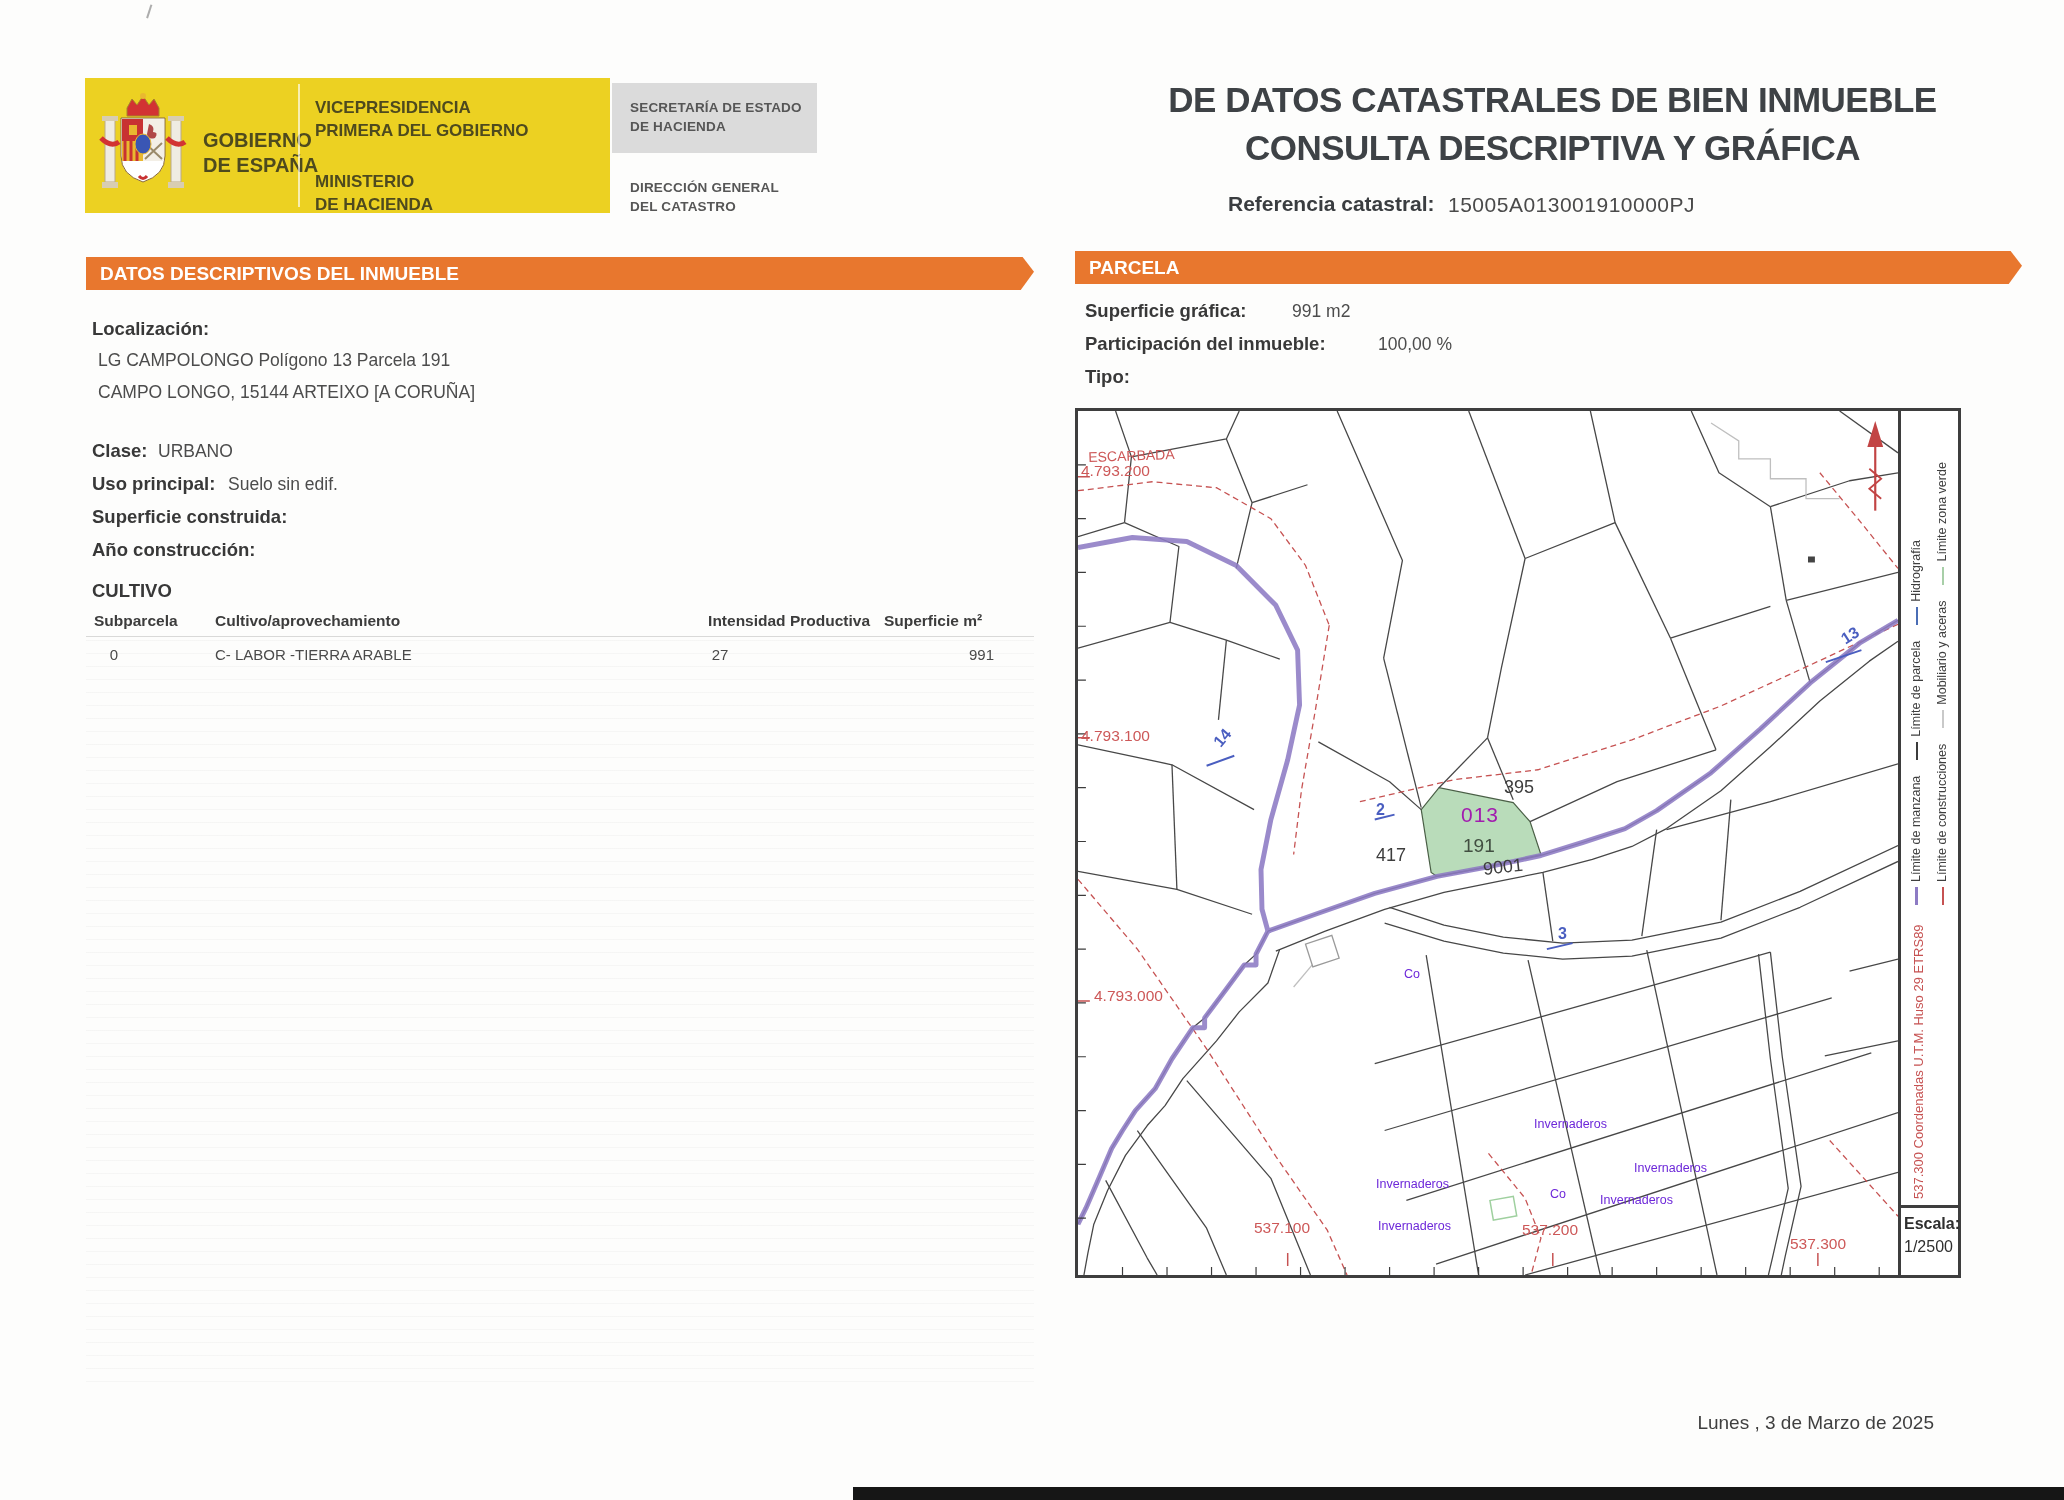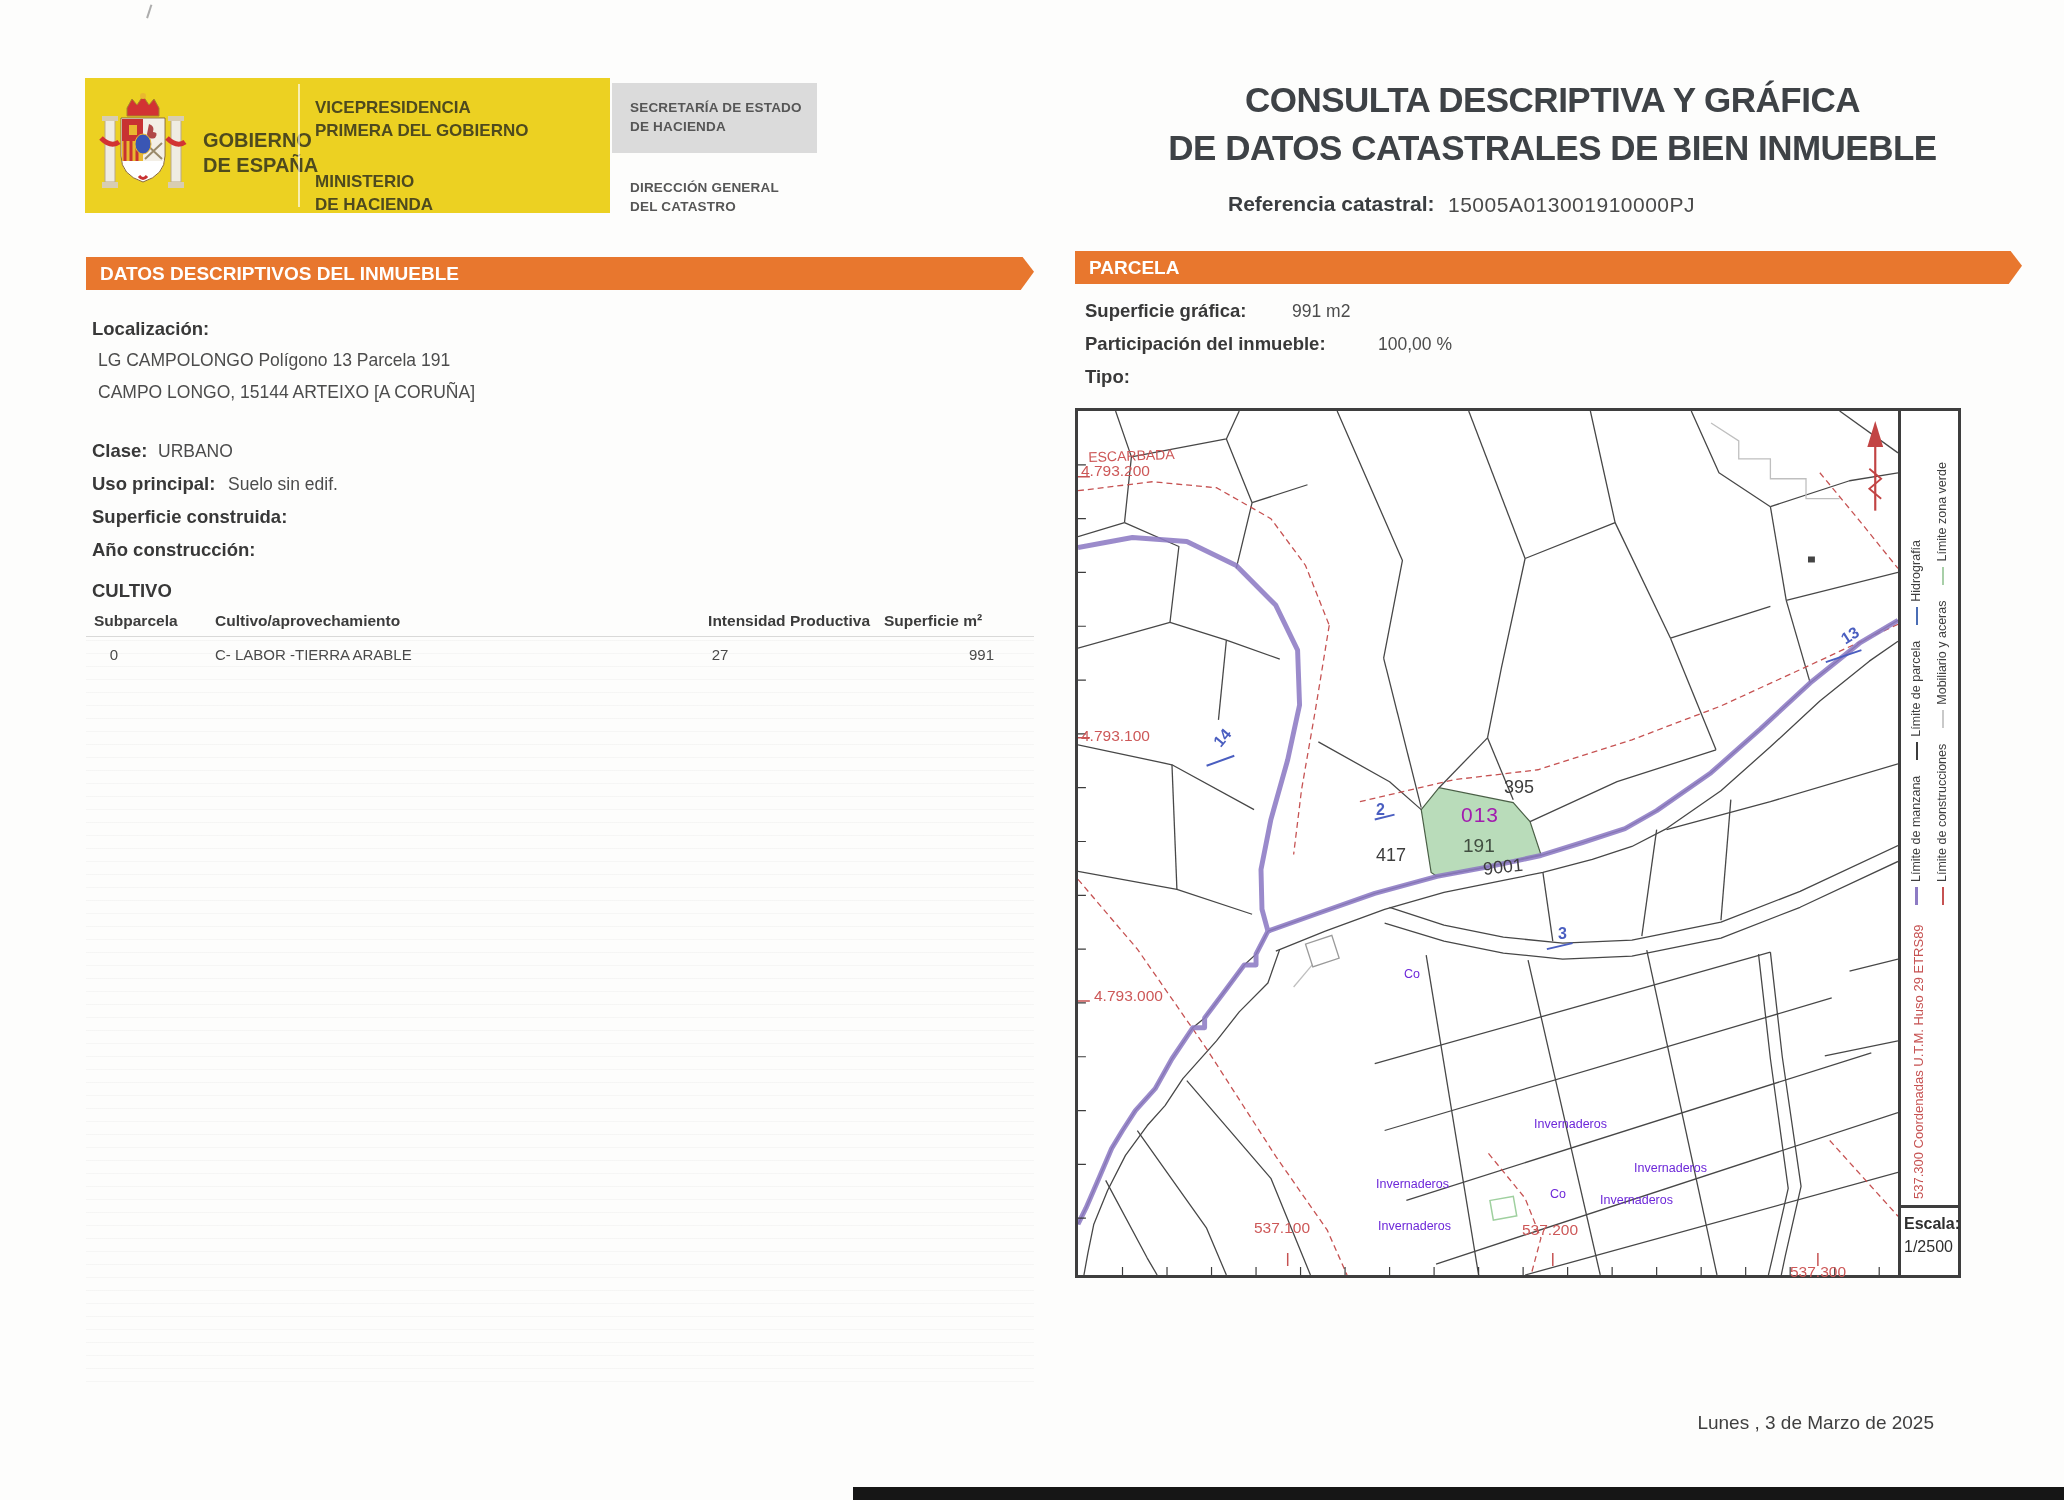--- a/index.html
+++ b/index.html
@@ -115,22 +115,22 @@
       <div>SECRETARÍA DE ESTADO</div>
       <div>DE HACIENDA</div>
     </div>
   </div>
   <div class="abs sec-txt" id="dir-text">
     <div>DIRECCIÓN GENERAL</div>
     <div>DEL CATASTRO</div>
   </div>
 
   <div class="abs" id="title-block">
+    <div class="title-line">DE DATOS CATASTRALES DE BIEN INMUEBLE</div>
     <div class="title-line">CONSULTA DESCRIPTIVA Y GRÁFICA</div>
-    <div class="title-line">DE DATOS CATASTRALES DE BIEN INMUEBLE</div>
   </div>
   <span class="abs ref-label" style="left:1228px;top:192px">Referencia catastral:</span>
   <span class="abs ref-value" style="left:1448px;top:193px">15005A013001910000PJ</span>
 
   <div class="abs band" style="left:86px;top:257px;width:948px;">DATOS DESCRIPTIVOS DEL INMUEBLE</div>
 
   <span class="abs blabel" style="left:92px;top:318px">Localización:</span>
   <span class="abs bval" style="left:98px;top:350px">LG CAMPOLONGO  Polígono 13 Parcela 191</span>
   <span class="abs bval" style="left:98px;top:382px">CAMPO LONGO, 15144 ARTEIXO [A CORUÑA]</span>
 
@@ -269,21 +269,21 @@
 
       <path d="M300,410 L320,405 M756,252 L792,240 M130,356 L158,346 M474,540 L500,534" stroke="#4a5ec0" stroke-width="2"></path>
     </svg>
 
     <div class="mlabel mred" style="left:10px;top:38px;transform:rotate(-2deg);font-size:14px">ESCARBADA</div>
     <div class="mlabel mred" style="left:3px;top:51px">4.793.200</div>
     <div class="mlabel mred" style="left:3px;top:316px">4.793.100</div>
     <div class="mlabel mred" style="left:16px;top:576px">4.793.000</div>
     <div class="mlabel mred" style="left:176px;top:808px">537.100</div>
     <div class="mlabel mred" style="left:444px;top:810px">537.200</div>
-    <div class="mlabel mred" style="left:712px;top:852px">537.300</div>
+    <div class="mlabel mred" style="left:712px;top:824px">537.300</div>
 
     <div class="mlabel mblk" style="left:426px;top:366px">395</div>
     <div class="mlabel" style="left:383px;top:392px;font-size:21px;color:#a21caf;letter-spacing:1px">013</div>
     <div class="mlabel" style="left:385px;top:424px;font-size:19px;color:#414e41">191</div>
     <div class="mlabel mblk" style="left:298px;top:434px">417</div>
     <div class="mlabel mblk" style="left:404px;top:448px;transform:rotate(-6deg)">9001</div>
 
     <div class="mlabel msm" style="left:326px;top:556px">Co</div>
     <div class="mlabel msm" style="left:472px;top:776px">Co</div>
     <div class="mlabel msm" style="left:298px;top:766px">Invernaderos</div>

